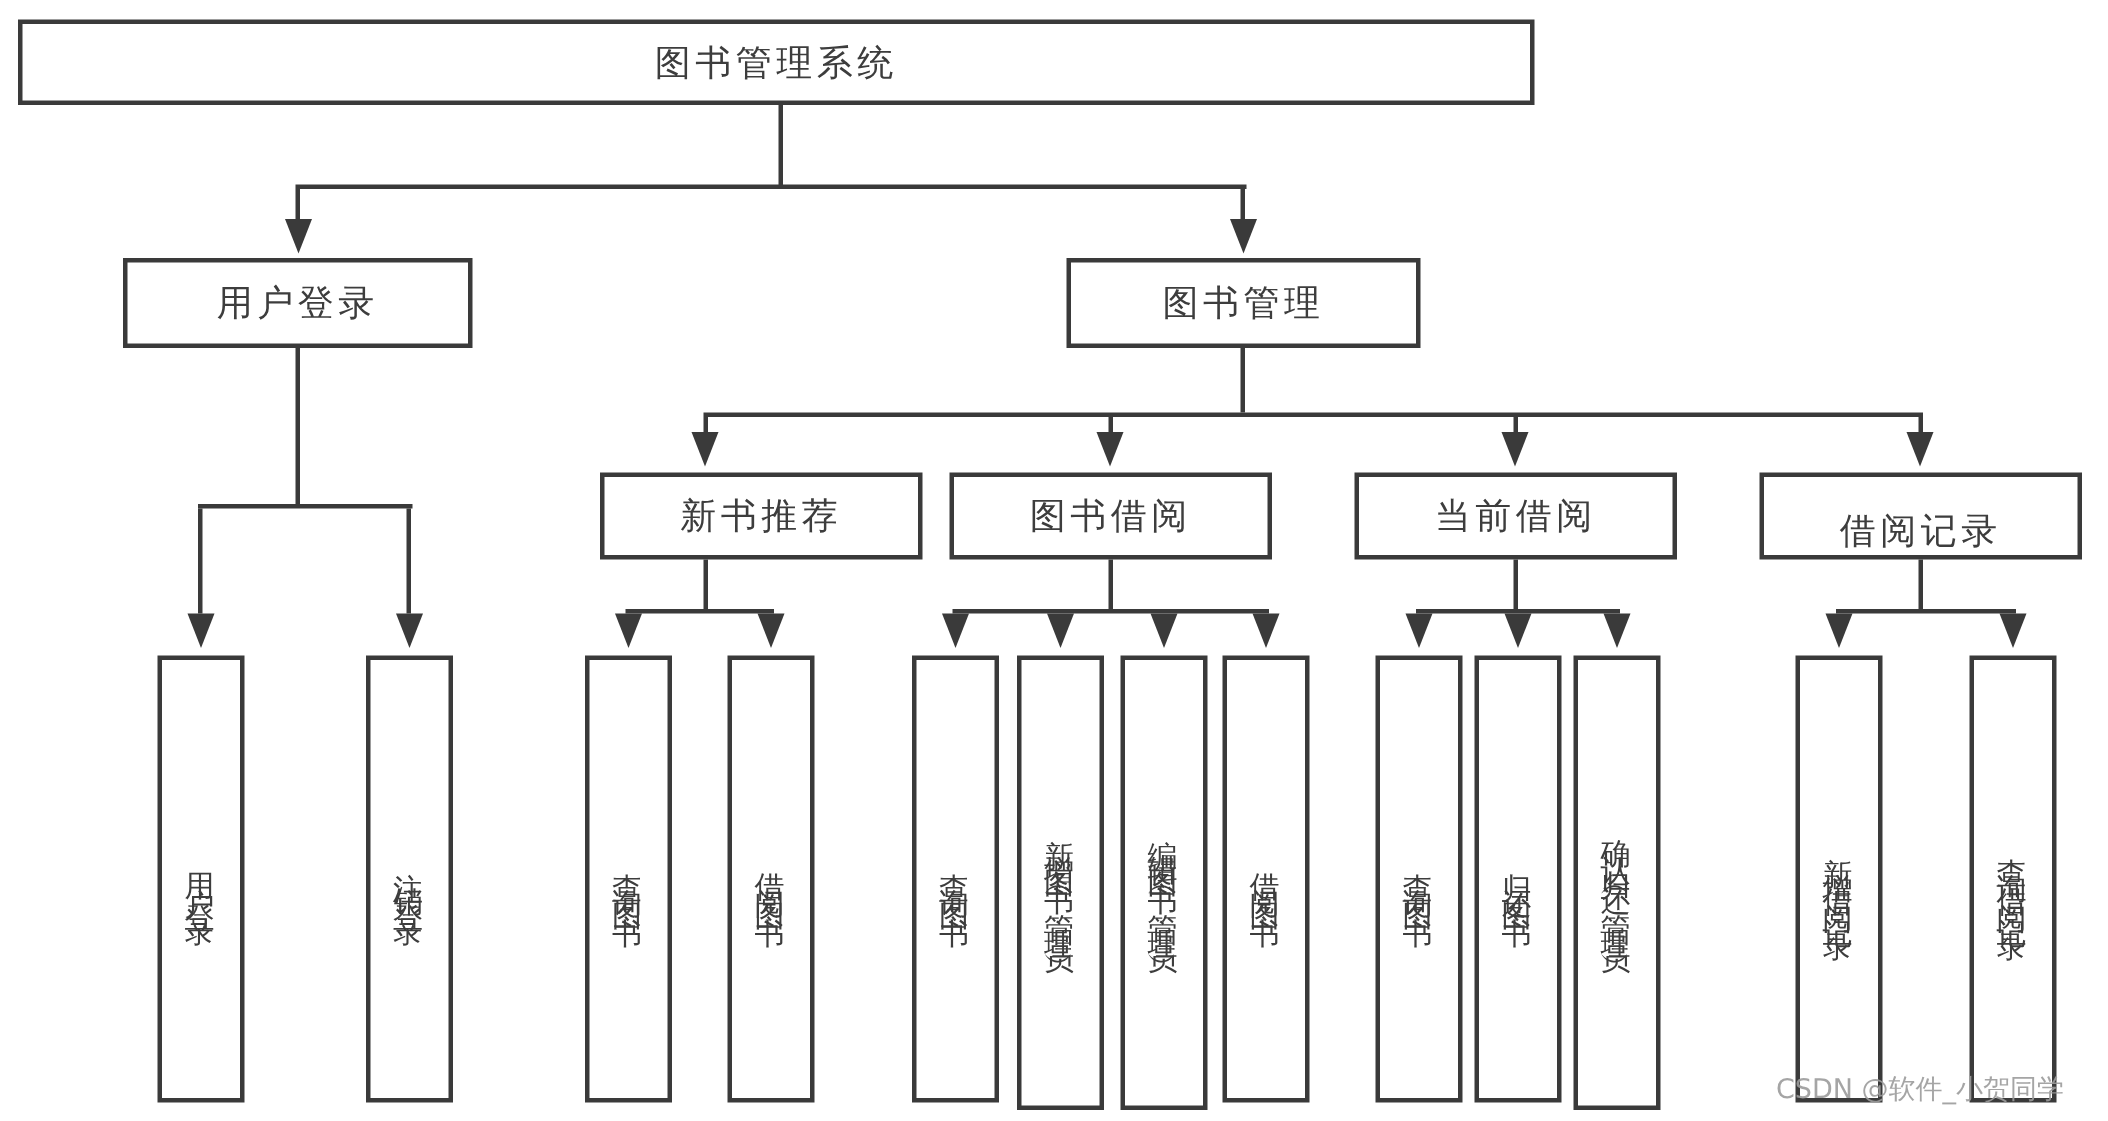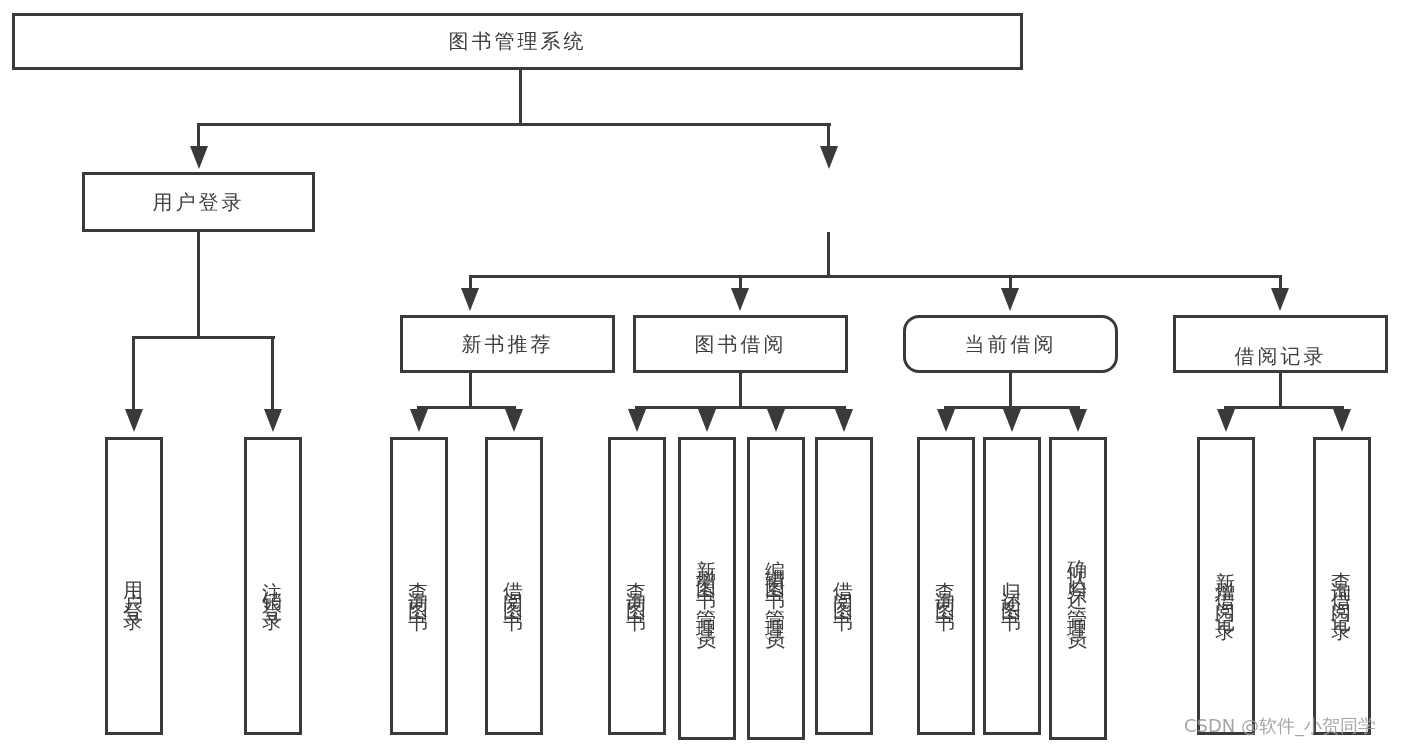--- a/index.html
+++ b/index.html
@@ -24,21 +24,21 @@
   .box {
     position: absolute;
     box-sizing: border-box;
     border: 3px solid var(--line);
     background: var(--bg);
     display: flex;
     align-items: center;
     justify-content: center;
   }
   .hlabel {
-    font-size: 20px;
+    font-size: 24px;
     letter-spacing: 3px;
     color: var(--text);
     white-space: nowrap;
   }
   .vbox {
     width: 58px;
     height: 298px;
   }
   .vlabel {
     writing-mode: vertical-rl;
@@ -83,20 +83,23 @@
   <div class="line" style="left:519px; top:70px;  width:3px;   height:56px;"></div>
   <div class="line" style="left:197px; top:123px; width:634px; height:3px;"></div>
   <div class="line" style="left:197px; top:126px; width:3px;   height:22px;"></div>
   <div class="line" style="left:827px; top:126px; width:3px;   height:22px;"></div>
   <div class="arrow" style="left:190px; top:146px;"></div>
   <div class="arrow" style="left:820px; top:146px;"></div>
 
   <div class="box" style="left:82px; top:172px; width:233px; height:60px;">
     <span class="hlabel">用户登录</span>
   </div>
+  <div class="box" style="left:711px; top:172px; width:236px; height:60px;">
+    <span class="hlabel">图书管理</span>
+  </div>
 
   <div class="line" style="left:197px; top:232px; width:3px;   height:104px;"></div>
   <div class="line" style="left:132px; top:336px; width:143px; height:3px;"></div>
   <div class="line" style="left:132px; top:339px; width:3px;   height:70px;"></div>
   <div class="line" style="left:271px; top:339px; width:3px;   height:70px;"></div>
   <div class="arrow" style="left:125px; top:409px;"></div>
   <div class="arrow" style="left:264px; top:409px;"></div>
 
   <div class="line" style="left:827px;  top:232px; width:3px;   height:43px;"></div>
   <div class="line" style="left:469px;  top:275px; width:813px; height:3px;"></div>
@@ -108,21 +111,21 @@
   <div class="arrow" style="left:731px;  top:288px;"></div>
   <div class="arrow" style="left:1001px; top:288px;"></div>
   <div class="arrow" style="left:1271px; top:288px;"></div>
 
   <div class="box" style="left:363px; top:315px; width:215px; height:58px;margin-left:37px;">
     <span class="hlabel">新书推荐</span>
   </div>
   <div class="box" style="left:633px; top:315px; width:215px; height:58px;">
     <span class="hlabel">图书借阅</span>
   </div>
-  <div class="box" style="left:903px; top:315px; width:215px; height:58px;border-radius:16px;">
+  <div class="box" style="left:903px; top:315px; width:215px; height:58px;">
     <span class="hlabel">当前借阅</span>
   </div>
   <div class="box" style="left:1173px; top:315px; width:215px; height:58px;align-items:flex-end;">
     <span class="hlabel">借阅记录</span>
   </div>
 
   <div class="line" style="left:469px; top:373px; width:3px;  height:33px;"></div>
   <div class="line" style="left:417px; top:406px; width:99px; height:3px;"></div>
   <div class="arrow" style="left:410px; top:409px;"></div>
   <div class="arrow" style="left:505px; top:409px;"></div>

